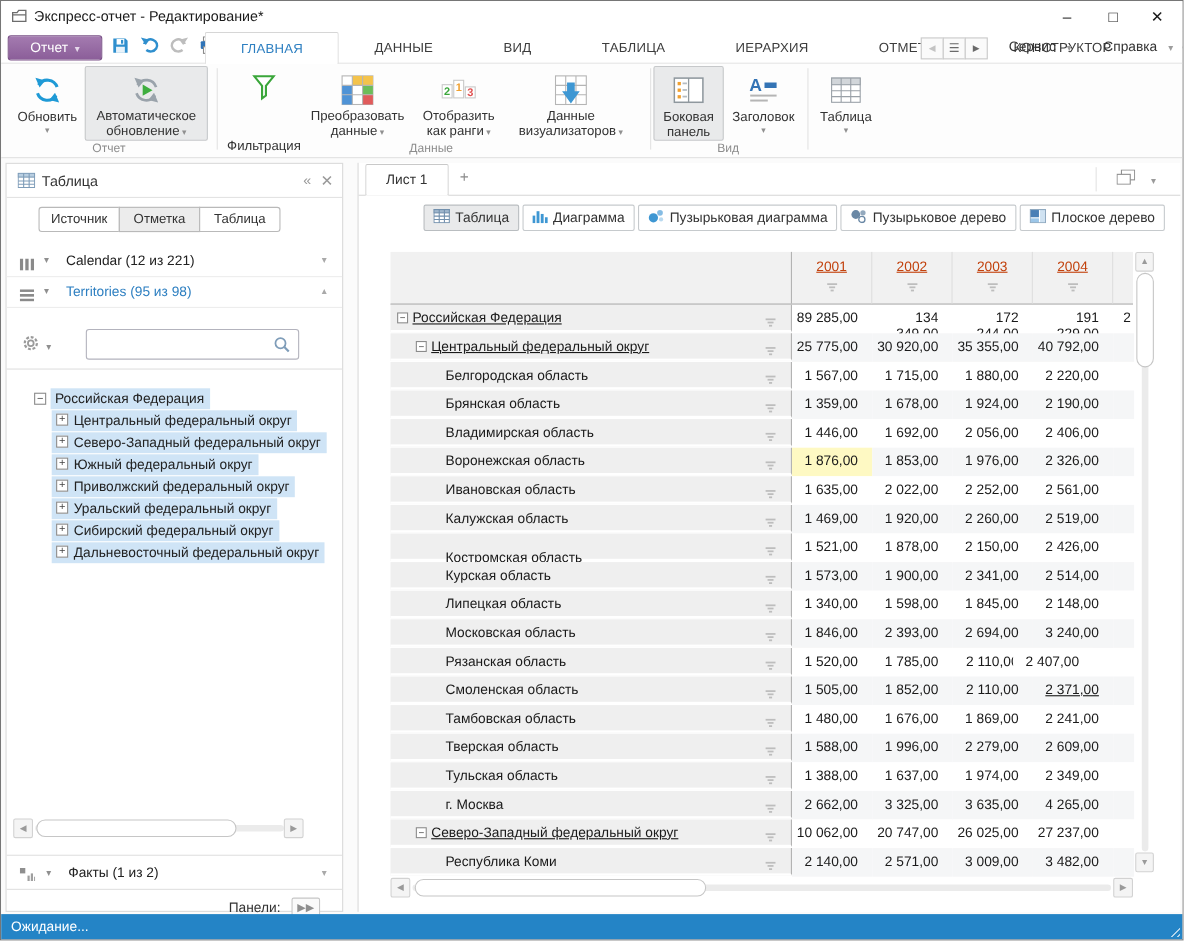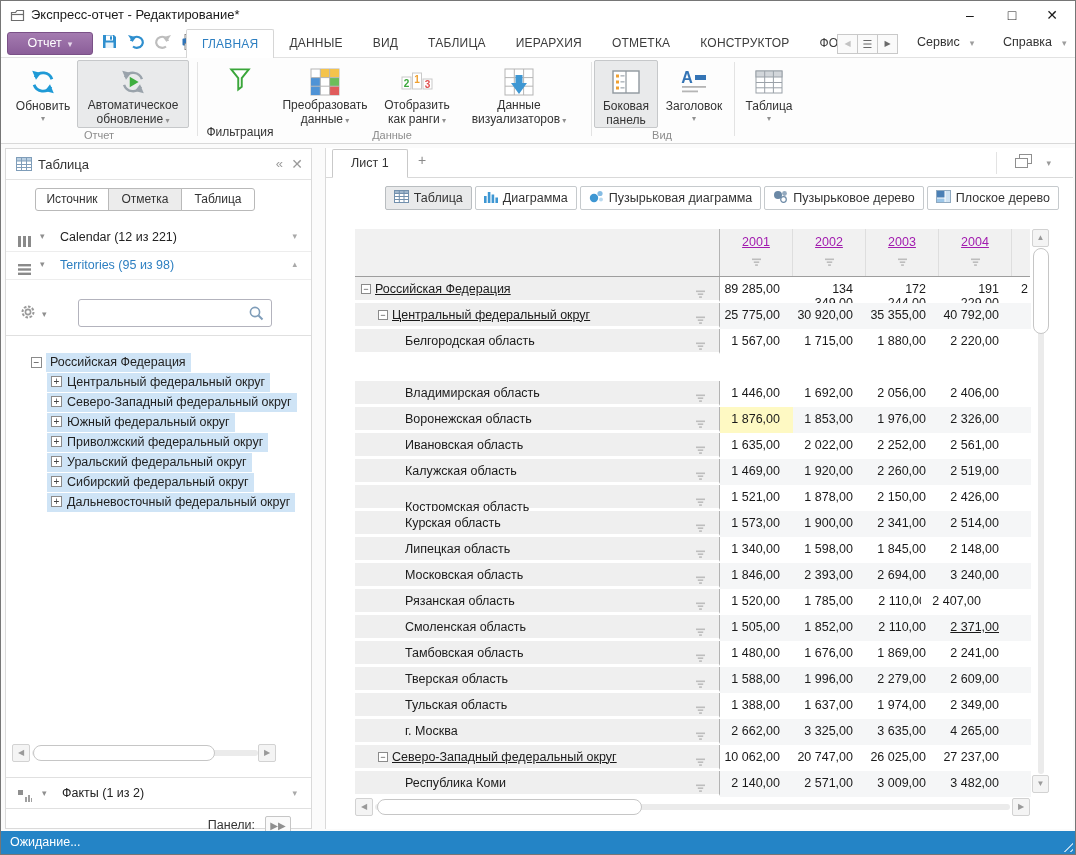--- a/index.html
+++ b/index.html
@@ -20,21 +20,21 @@
   .menubar { position:absolute; top:28px; left:0; right:0; height:29px; background:#fff; border-bottom:1px solid #e2e2e2; }
   .report-btn {
     position:absolute; left:6px; top:3px; width:86px; height:23px; border-radius:3px;
     background:linear-gradient(#a47bb0,#8b5e99); border:1px solid #7a5187;
     color:#fff; font-size:12.5px; text-align:center; line-height:21px;
   }
   .report-btn .caret { color:#e7d9ec; font-size:9px; margin-left:6px; }
   .qat { position:absolute; left:100px; top:3px; display:flex; gap:9px; align-items:center; height:23px; }
   .qat .caret { color:#b5b5b5; font-size:9px; }
   .tabs { position:absolute; left:185px; top:0; height:29px; display:flex; }
-  .rtab { padding:0 15px; font-size:12px; line-height:28px; color:#3c3c3c; letter-spacing:.2px; }
+  .rtab { padding:0 32px; font-size:12px; line-height:28px; color:#3c3c3c; letter-spacing:.2px; }
   .rtab.active {
     color:#2d7fc1; background:#fff; border:1px solid #d6d6d6; border-bottom:1px solid #fff;
     border-radius:2px 2px 0 0; position:relative; top:0; height:30px;
   }
   .tabnav { position:absolute; left:836px; top:5px; display:flex; }
   .tabnav .nbtn { width:21px; height:20px; border:1px solid #c9c9c9; background:#fafafa; text-align:center; line-height:18px; font-size:8px; color:#6a6a6a; }
   .tabnav .nbtn + .nbtn { margin-left:-1px; }
   .tabnav .nbtn.dis { color:#c3c3c3; }
   .menu-right { position:absolute; top:6px; font-size:12.5px; color:#333; }
   .menu-service { left:916px; } .menu-help { left:1002px; }
@@ -111,21 +111,21 @@
   .arrange-sep { position:absolute; right:76px; top:4px; width:1px; height:22px; background:#e3e3e3; }
   .viewswitch { position:absolute; top:38px; right:14px; display:flex; gap:3px; }
   .vbtn { height:24px; display:flex; align-items:center; gap:5px; padding:0 8px; border:1px solid #c6cacd; border-radius:2px; background:#fff; font-size:12.5px; color:#333; }
   .vbtn.active { background:#e9eaeb; border-color:#b9bdc0; }
 
   
   .dtable { position:absolute; left:29px; top:81px; width:675px; }
   .thead { position:absolute; left:0; top:0; height:48px; width:675px; background:#f1f1f1; border-bottom:1px solid #9e9e9e; }
   .corner { position:absolute; left:0; top:0; width:365px; height:47px; border-right:1px solid #b3b3b3; }
   .colh { position:absolute; top:0; height:47px; display:flex; flex-direction:column; align-items:center; justify-content:center; gap:4px; border-right:1px solid #dedede; }
-  .colh .yr { font-size:12.5px; color:#a21caf; text-decoration:underline; }
+  .colh .yr { font-size:12.5px; color:#c2410c; text-decoration:underline; }
   .trow { position:absolute; left:0; width:675px; height:26px; }
   .rowh { position:absolute; left:0; top:0; width:365px; height:25px; background:#efefef; border-right:1px solid #b3b3b3; display:flex; align-items:center; }
   .rowh .rlabel { font-size:12.5px; color:#1a1a1a; white-space:nowrap; }
   .rowh .rlabel.grp { text-decoration:underline; }
   .rowh .funnel { position:absolute; right:13px; top:8px; }
   .exp-s { display:inline-block; width:10px; height:10px; border:1px solid #8b8b8b; background:#fff; font-size:9px; line-height:8px; text-align:center; color:#444; flex:none; }
   .dcell { position:absolute; top:0; height:26px; font-size:12.5px; color:#1a1a1a; text-align:right; padding:5px 13px 0 0; }
   .clip-cell { position:absolute; top:0; height:26px; font-size:12.5px; color:#1a1a1a; text-align:right; padding:5px 3px 0 0; overflow:hidden; }
   .vscroll { position:absolute; left:706px; top:81px; width:17px; height:564px; }
   .hscroll-main { position:absolute; left:29px; top:650px; width:675px; height:18px; }
@@ -602,20 +602,35 @@
                   <rect x="2.8" y="3.4" width="5.4" height="1.6" fill="#bdbdbd"></rect>
                   <rect x="4.1" y="6.3" width="2.8" height="1.6" fill="#bdbdbd"></rect>
                 </svg></span>
             </div>
             <div class="dcell" style="left:365px;width:73px;background:#ffffff;">1 567,00</div>
             <div class="dcell" style="left:438px;width:73px;background:#ffffff;">1 715,00</div>
             <div class="dcell" style="left:511px;width:73px;background:#ffffff;">1 880,00</div>
             <div class="dcell" style="left:584px;width:73px;background:#ffffff;">2 220,00</div>
             <div class="clip-cell" style="left:657px;width:19px;background:#ffffff;"></div>
           </div>
+          <div class="trow" style="top:126px;">
+            <div class="rowh" style="border-bottom:2px solid #fff;">
+              <span class="rlabel" style="margin-left:50px;">Брянская область</span>
+              <span class="funnel"><svg width="11" height="9" viewBox="0 0 11 9">
+                  <rect x="1" y="0.5" width="9" height="1.6" fill="#bdbdbd"></rect>
+                  <rect x="2.8" y="3.4" width="5.4" height="1.6" fill="#bdbdbd"></rect>
+                  <rect x="4.1" y="6.3" width="2.8" height="1.6" fill="#bdbdbd"></rect>
+                </svg></span>
+            </div>
+            <div class="dcell" style="left:365px;width:73px;background:#f5f6f7;">1 359,00</div>
+            <div class="dcell" style="left:438px;width:73px;background:#f5f6f7;">1 678,00</div>
+            <div class="dcell" style="left:511px;width:73px;background:#f5f6f7;">1 924,00</div>
+            <div class="dcell" style="left:584px;width:73px;background:#f5f6f7;">2 190,00</div>
+            <div class="clip-cell" style="left:657px;width:19px;background:#f5f6f7;"></div>
+          </div>
           <div class="trow" style="top:152px;">
             <div class="rowh" style="border-bottom:2px solid #fff;">
               <span class="rlabel" style="margin-left:50px;">Владимирская область</span>
               <span class="funnel"><svg width="11" height="9" viewBox="0 0 11 9">
                   <rect x="1" y="0.5" width="9" height="1.6" fill="#bdbdbd"></rect>
                   <rect x="2.8" y="3.4" width="5.4" height="1.6" fill="#bdbdbd"></rect>
                   <rect x="4.1" y="6.3" width="2.8" height="1.6" fill="#bdbdbd"></rect>
                 </svg></span>
             </div>
             <div class="dcell" style="left:365px;width:73px;background:#ffffff;">1 446,00</div>

